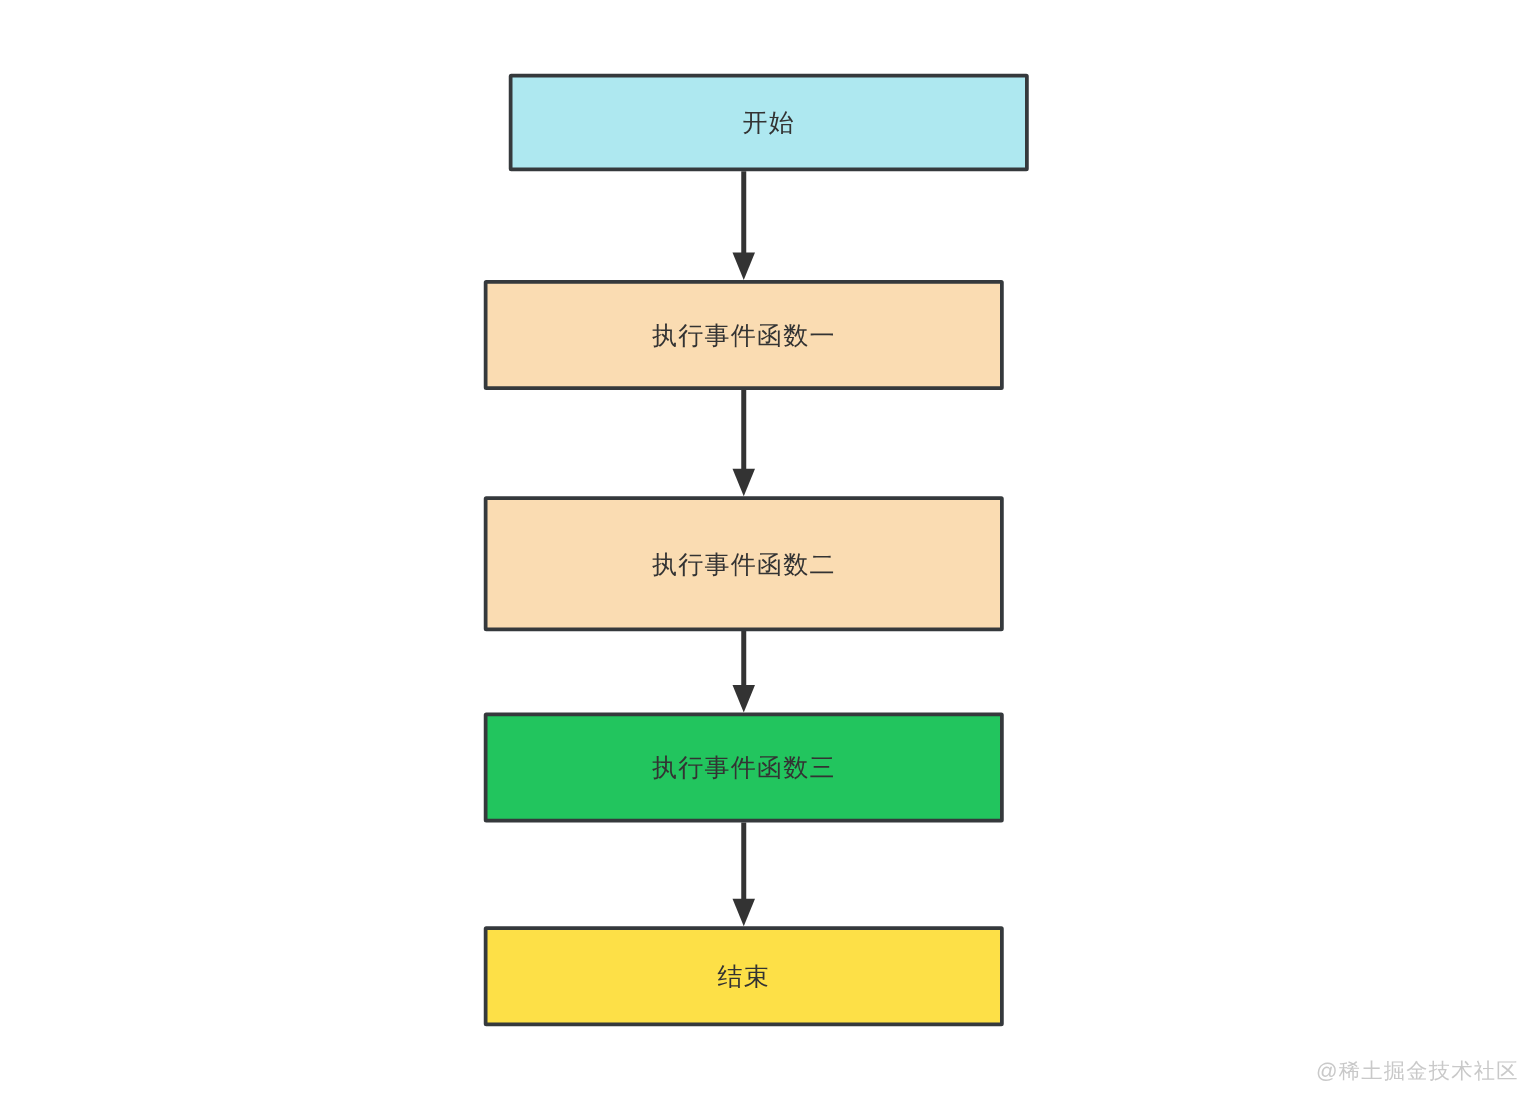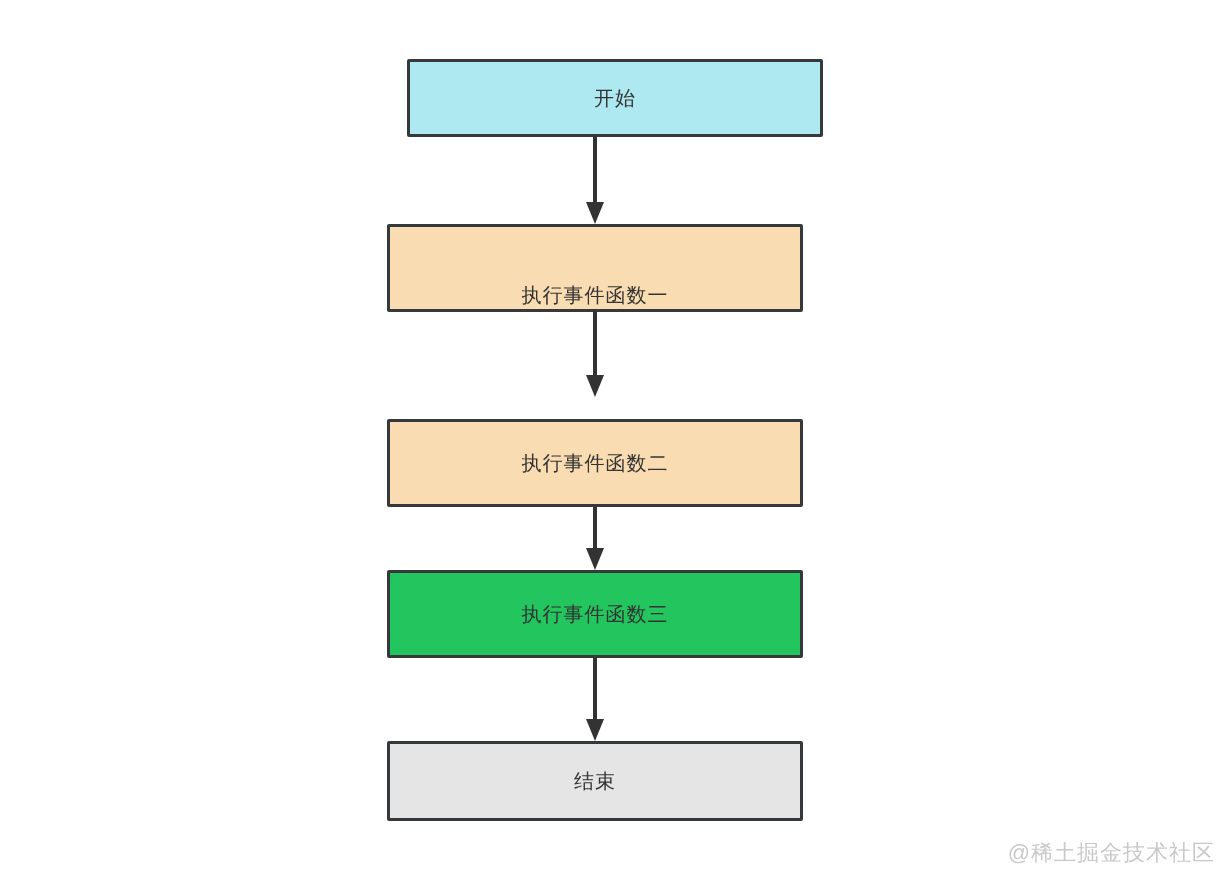--- a/index.html
+++ b/index.html
@@ -32,21 +32,21 @@
     align-items: center;
     justify-content: center;
     font-size: 20px;
     letter-spacing: 1px;
     color: #333333;
   }
   .watermark {
     position: absolute;
     right: 12px;
     bottom: 8px;
-    font-size: 22px;
+    font-size: 17px;
     color: #c9c9c9;
     letter-spacing: 1px;
     user-select: none;
   }
 </style>
 </head>
 <body>
 
 <div class="canvas">
 
@@ -58,31 +58,31 @@
       <line x1="595" y1="485" x2="595" y2="552" stroke="#333333" stroke-width="4"></line>
       <polygon points="586,548 604,548 595,570" fill="#333333"></polygon>
       <line x1="595" y1="658" x2="595" y2="723" stroke="#333333" stroke-width="4"></line>
       <polygon points="586,719 604,719 595,741" fill="#333333"></polygon>
     </svg>
 
   <div class="flow-node" style="left: 387px; top: 59px; width: 416px; height: 78px; background: rgb(174, 232, 240); border-color: rgb(53, 57, 60); color: rgb(51, 51, 51); margin-left: 20px;">
     <span>开始</span>
   </div>
 
-  <div class="flow-node" style="left: 387px; top: 224px; width: 416px; height: 88px; background: rgb(250, 220, 178); border-color: rgb(53, 57, 60); color: rgb(51, 51, 51); align-items: flex-end;">
+  <div class="flow-node" style="left: 387px; top: 224px; width: 416px; height: 88px; background: rgb(250, 220, 178); border-color: rgb(53, 57, 60); color: rgb(51, 51, 51);">
     <span>执行事件函数一</span>
   </div>
 
-  <div class="flow-node" style="left: 387px; top: 397px; width: 416px; height: 88px; background: rgb(250, 220, 178); border-color: rgb(53, 57, 60); color: rgb(51, 51, 51); margin-top: 22px;">
+  <div class="flow-node" style="left: 387px; top: 397px; width: 416px; height: 108px; background: rgb(250, 220, 178); border-color: rgb(53, 57, 60); color: rgb(51, 51, 51);">
     <span>执行事件函数二</span>
   </div>
 
   <div class="flow-node" style="left: 387px; top: 570px; width: 416px; height: 88px; background: #22c55e; border-color: rgb(53, 57, 60); color: rgb(51, 51, 51);">
     <span>执行事件函数三</span>
   </div>
 
-  <div class="flow-node" style="left: 387px; top: 741px; width: 416px; height: 80px; background: #e5e5e5; border-color: rgb(53, 57, 60); color: rgb(51, 51, 51);">
+  <div class="flow-node" style="left: 387px; top: 741px; width: 416px; height: 80px; background: #fde047; border-color: rgb(53, 57, 60); color: rgb(51, 51, 51);">
     <span>结束</span>
   </div>
 
   <div class="watermark">@稀土掘金技术社区</div>
 
 </div>
 
 </body></html>

